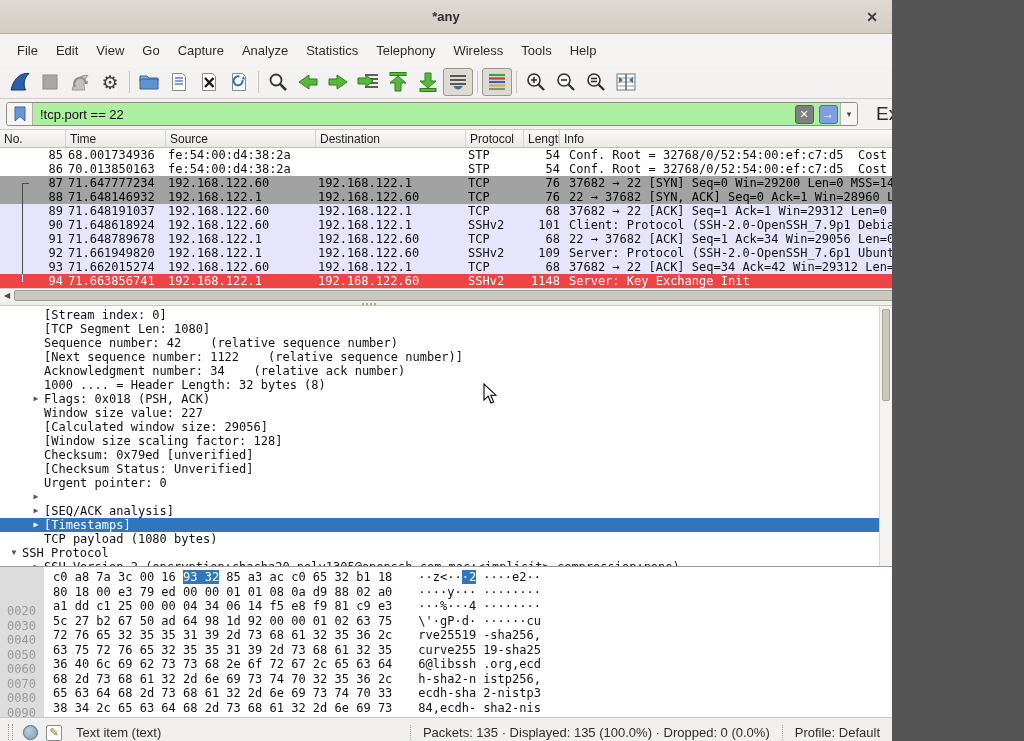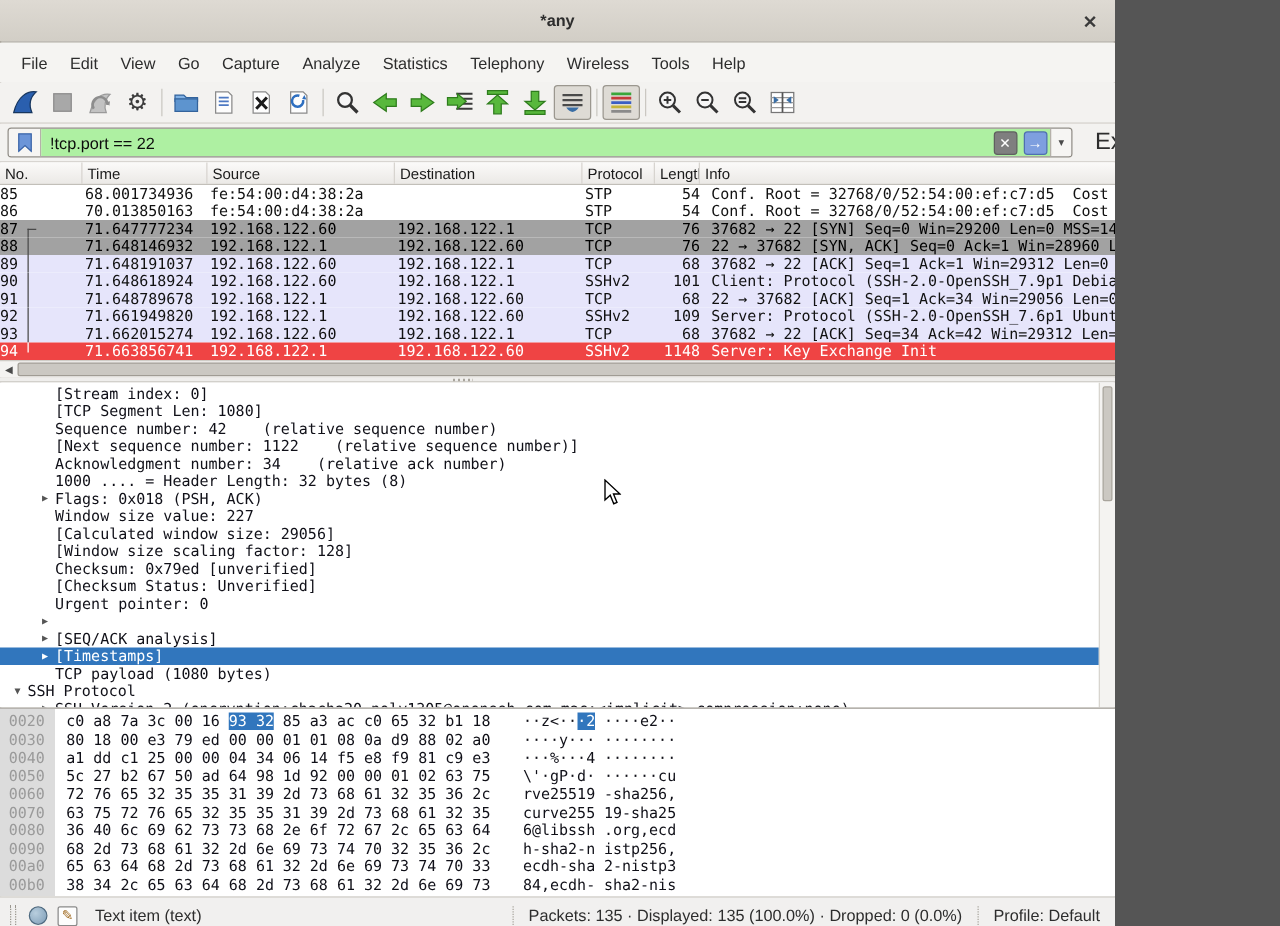--- a/index.html
+++ b/index.html
@@ -40,21 +40,21 @@
   .fsep{width:1px;height:18px;background:#c6c3bd;}
   .fadd{font-size:15px;color:#2d2d2d;padding:0 12px;}
   
   .plist{height:172px;position:relative;background:#fff;border-bottom:1px solid #b7b3ab;}
   .phead{height:18px;width:1007px;display:flex;background:linear-gradient(#fbfaf9,#ebe9e6);
          border-bottom:1px solid #c2bfb9;font-size:12px;color:#1b1b1b;}
   .phead span{border-right:1px solid #d7d4cf;padding:2px 0 0 4px;white-space:nowrap;overflow:hidden;}
   .prows{width:975px;height:140px;overflow:hidden;font-family:"DejaVu Sans Mono",monospace;font-size:12px;}
   .prow{display:flex;height:14px;line-height:14px;white-space:pre;position:relative;background:#fff;color:#111;}
   .prow span{overflow:hidden;}
-  .c-no{flex:0 0 66px;padding-right:3px;}
+  .c-no{flex:0 0 66px;text-align:right;padding-right:3px;}
   .c-time{flex:0 0 100px;padding-left:2px;}
   .c-src{flex:0 0 150px;padding-left:2px;}
   .c-dst{flex:0 0 150px;padding-left:2px;}
   .c-proto{flex:0 0 58px;padding-left:2px;}
   .c-len{flex:0 0 36px;text-align:right;}
   .c-info{flex:1;padding-left:9px;}
   .h-no{flex:0 0 66px;}.h-time{flex:0 0 100px;}.h-src{flex:0 0 150px;}.h-dst{flex:0 0 150px;}
   .h-proto{flex:0 0 58px;}.h-len{flex:0 0 36px;}.h-info{flex:1;border-right:none!important;}
   .r-gray{background:#a2a2a2;color:#000;}
   .r-lav{background:#e6e5fb;}
@@ -91,21 +91,21 @@
   .dline.sel{background:#3176bd;color:#fff;}
   .dline.sel .arr{color:#fff;}
   .dscroll{position:absolute;right:0;top:0;width:13px;height:100%;background:#f4f3f1;border-left:1px solid #d8d5cf;}
   .dthumb{position:absolute;left:2px;right:2px;top:3px;height:92px;background:#cbc8c2;border:1px solid #a8a49c;border-radius:2px;}
   
   .hexpane{height:151px;background:#fff;border-top:1px solid #9d9992;position:relative;overflow:hidden;
            font-family:"DejaVu Sans Mono",monospace;font-size:12px;color:#101018;}
   .offcol{position:absolute;left:0;top:0;bottom:0;width:44px;background:#dcdcdc;}
   .hexrows{position:relative;padding-top:3px;}
   .hexrow{height:14.5px;line-height:14.5px;display:flex;white-space:pre;}
-  .hx-off{flex:0 0 44px;padding-left:7px;color:#9a9a9a;}
+  .hx-off{flex:0 0 44px;padding-left:7px;color:#9a9a9a;margin-top:34px;}
   .hx-1{margin-left:9px;}
   .hx-2{margin-left:7px;}
   .hx-a1{margin-left:26px;}
   .hx-a2{margin-left:7px;}
   .hl{background:#3176bd;color:#fff;}
   
   .statusbar{height:30px;background:#f1f0ef;border-top:1px solid #c9c6c0;display:flex;align-items:center;
              font-size:13px;color:#2d2d2d;padding:0 8px;}
   .sb-grip{width:5px;height:18px;border-left:1px dotted #9a968e;border-right:1px dotted #9a968e;margin-right:8px;}
   .sb-circle{width:15px;height:15px;border-radius:50%;background:radial-gradient(circle at 35% 35%,#b8cede,#7d9cb6);

